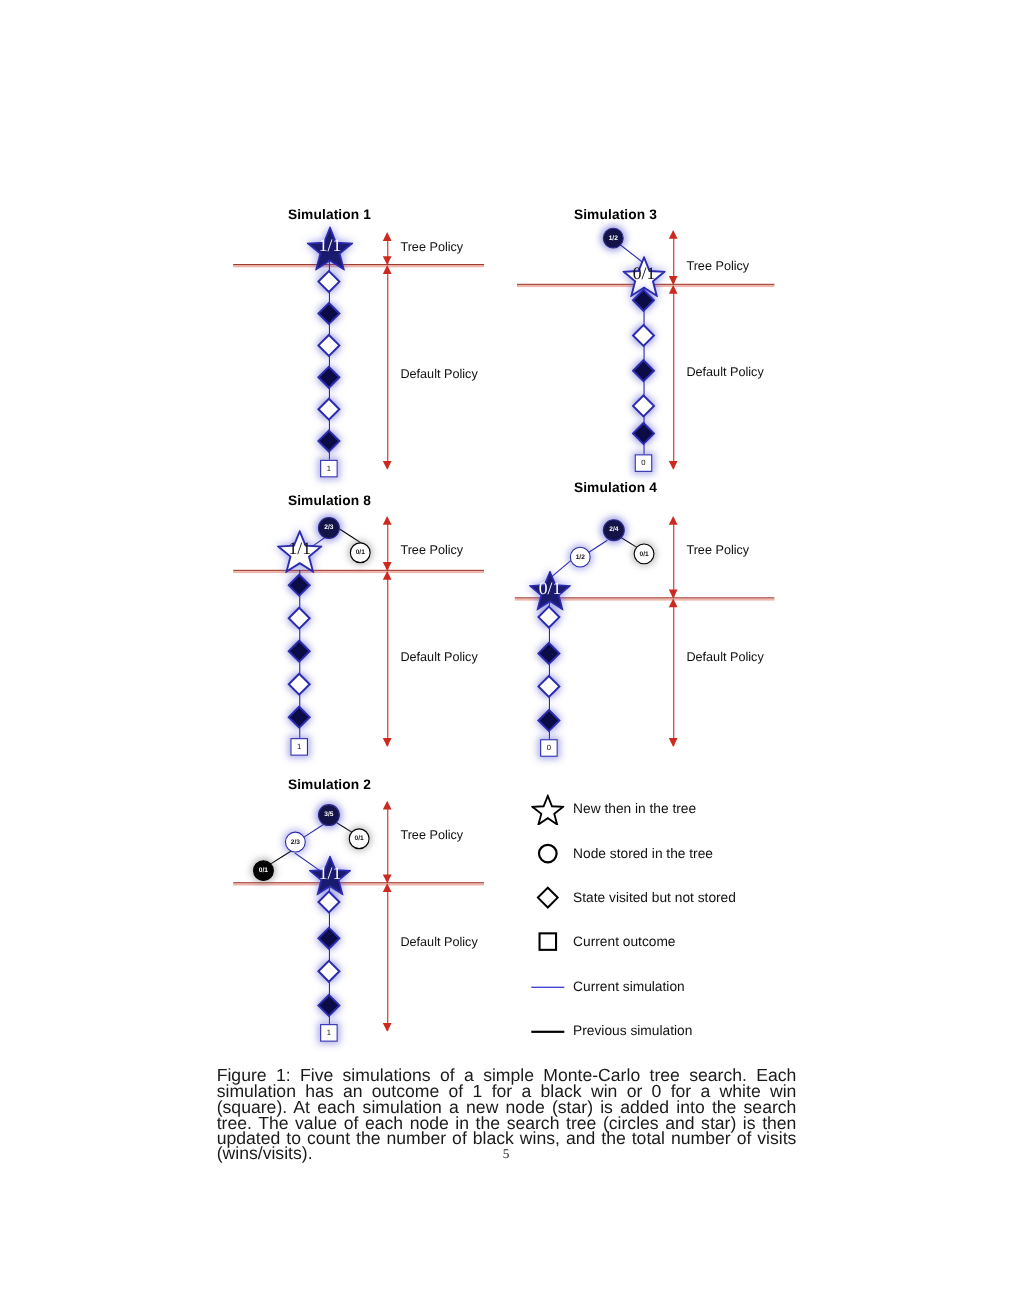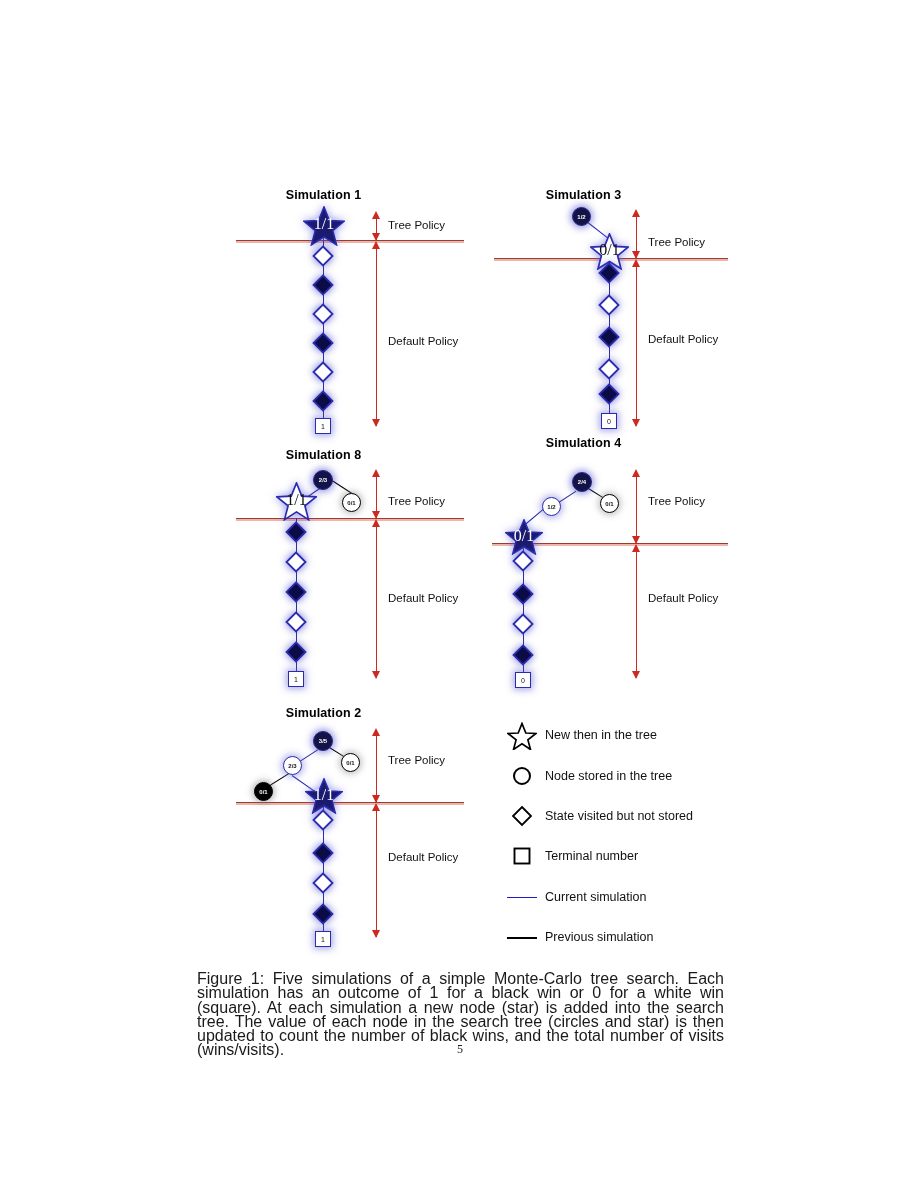--- a/index.html
+++ b/index.html
@@ -6,21 +6,21 @@
   body{
     width:920px;height:1191px;
     background:#ffffff;
     font-family:"Liberation Serif", serif;
     position:relative;
     overflow:hidden;
   }
   .page{position:absolute;left:0;top:0;width:920px;height:1191px;}
 
   
-  .figure{position:absolute;left:0;top:0;width:732px;height:970px;padding-left:24px;}
+  .figure{position:absolute;left:0;top:0;width:732px;height:970px;}
 
   .sim{position:absolute;}
   .sim-title{
     position:absolute;
     font-family:"Liberation Sans", sans-serif;
     font-weight:bold;font-size:12.5px;color:#000;
     white-space:nowrap;text-align:center;
     letter-spacing:.1px;
   }
 
@@ -463,21 +463,21 @@
       </span>
       <span class="legend-text">State visited but not stored</span>
     </div>
 
     <div class="legend-row" style="left:483px;top:843px;">
       <span class="legend-icon">
         <svg width="30" height="26" viewBox="0 0 30 26">
               <rect x="7.5" y="5.5" width="15" height="15" fill="#ffffff" stroke="#000" stroke-width="1.9"></rect>
             </svg>
       </span>
-      <span class="legend-text">Terminal number</span>
+      <span class="legend-text">Current outcome</span>
     </div>
 
     <div class="legend-row" style="left:483px;top:884px;">
       <span class="legend-icon">
         <span class="legend-line ll-blue" style="position:absolute;left:0;top:13px;"></span>
       </span>
       <span class="legend-text">Current simulation</span>
     </div>
 
     <div class="legend-row" style="left:483px;top:924px;text-align:center;">

